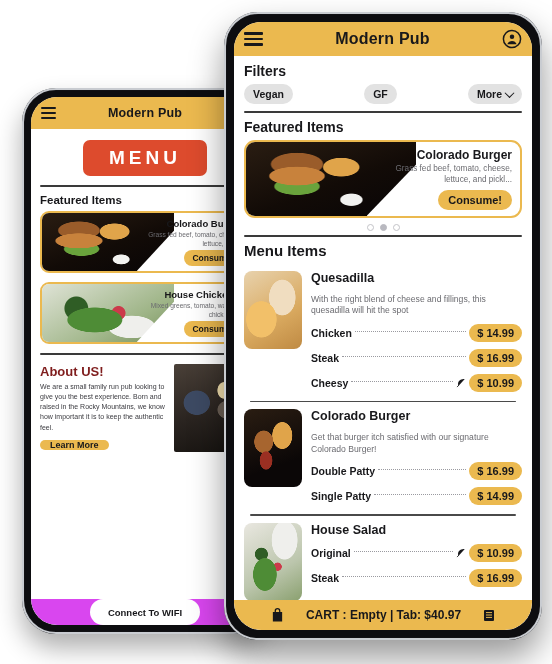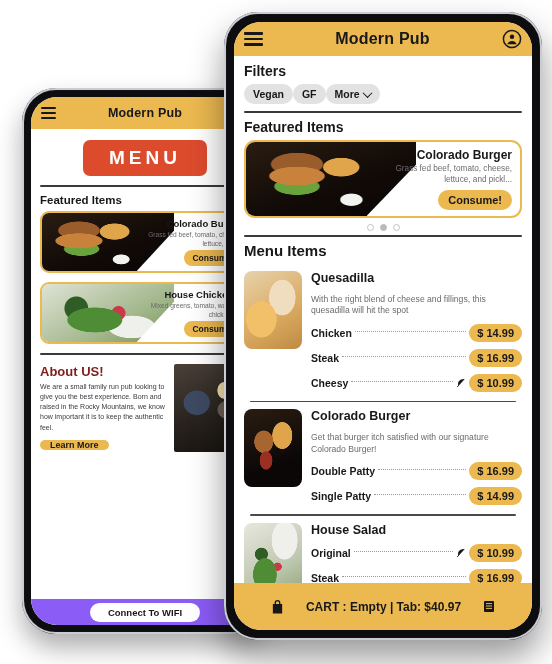--- a/index.html
+++ b/index.html
@@ -61,21 +61,21 @@
 
   
   #front-app { display: flex; flex-direction: column; height: 100%; background:#fff; }
   #front-app .appbar { height: 34px; }
   #front-app .appbar .title { font-size: 16px; }
   #front-app .ham span { width: 19px; height: 2.6px; }
 
   .front-body { flex: 1; overflow: hidden; padding: 0 10px; position: relative; }
 
   .filters-title { font-size: 14px; margin: 7px 0 5px; }
-  .chips { display: flex; gap: 0; align-items: center; }
+  .chips { display: flex; gap: 12px; align-items: center; justify-content: space-between; }
   .chip {
     background: #e2e2e2; color: #18181b; border: none; border-radius: 999px;
     font-size: 10.5px; font-weight: bold; padding: 4px 9px; cursor: pointer;
     display: flex; align-items: center; gap: 4px;
     font-family: "Liberation Sans", sans-serif;
   }
   .chev { width: 7px; height: 7px; border-right: 1.8px solid #18181b;
           border-bottom: 1.8px solid #18181b; transform: rotate(45deg) translate(-1px,-1px); }
 
   .feat-title { font-size: 14px; margin: 6px 0 5px; }
@@ -148,21 +148,21 @@
   .leader { flex: 1; border-bottom: 1.4px dotted #9a9aa0; margin-bottom: 3px; min-width: 8px; }
   .leaf { width: 10px; height: 10px; flex-shrink: 0; }
   .price {
     background: #ebb94f; color: #18181b; font-weight: bold; font-size: 11px;
     border: none; border-radius: 999px; padding: 3px 8px; cursor: pointer;
     white-space: nowrap; font-family: "Liberation Sans", sans-serif;
   }
   .item-sep { height: 1.6px; background: #4a4a4a; border-radius: 1px; margin: 3px 6px 0; }
 
   .front-bottom {
-    background: #ebb94f; height: 47px; display: flex; align-items: center;
+    background: #ebb94f; height: 30px; display: flex; align-items: center;
     justify-content: center; gap: 22px; flex-shrink: 0;
     border-bottom-left-radius: 27px; border-bottom-right-radius: 27px;
     cursor: pointer;
   }
   .front-bottom .cart-text { font-size: 12px; font-weight: bold; color: #18181b; }
 
   
   #back-app { display: flex; flex-direction: column; height: 100%; background: #fff; }
   #back-app .appbar { height: 27px; }
   #back-app .appbar .title { font-size: 12.5px; }
@@ -220,21 +220,21 @@
   .about-photo {
     width: 76px; height: 88px; flex-shrink: 0; border-radius: 2px;
     background:
       radial-gradient(ellipse at 66% 30%, #f6e3b0 0 9%, rgba(246,227,176,0) 10%),
       radial-gradient(ellipse at 30% 44%, #3d4a63 0 17%, rgba(61,74,99,0) 18%),
       radial-gradient(ellipse at 72% 52%, #6e6257 0 14%, rgba(110,98,87,0) 15%),
       linear-gradient(165deg, #4a4038 0%, #2a2420 55%, #15120f 100%);
   }
 
   .back-bottom {
-    background: #8b5cf6; height: 26px; display: flex; align-items: center;
+    background: #d946ef; height: 26px; display: flex; 
     justify-content: center; flex-shrink: 0;
     border-bottom-left-radius: 26px; border-bottom-right-radius: 26px;
   }
   .wifi-btn {
     background: #ffffff; color: #18181b; font-weight: bold; font-size: 9.5px;
     border: none; border-radius: 999px; padding: 4px 18px; cursor: pointer;
     font-family: "Liberation Sans", sans-serif;
   }
 </style>
 </head>

